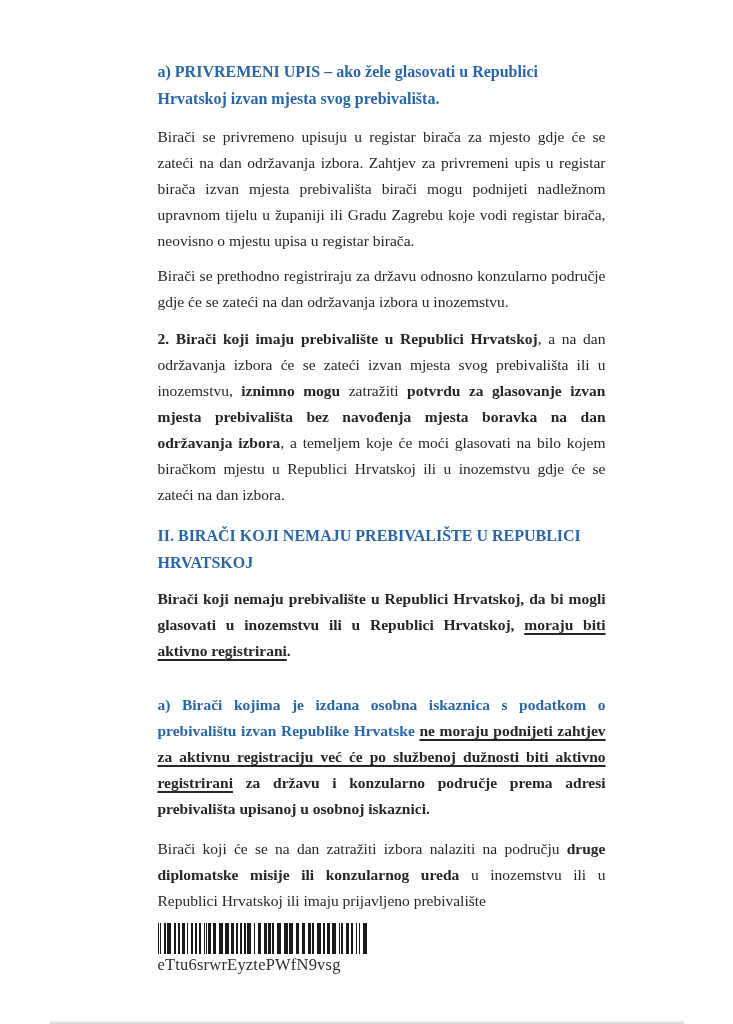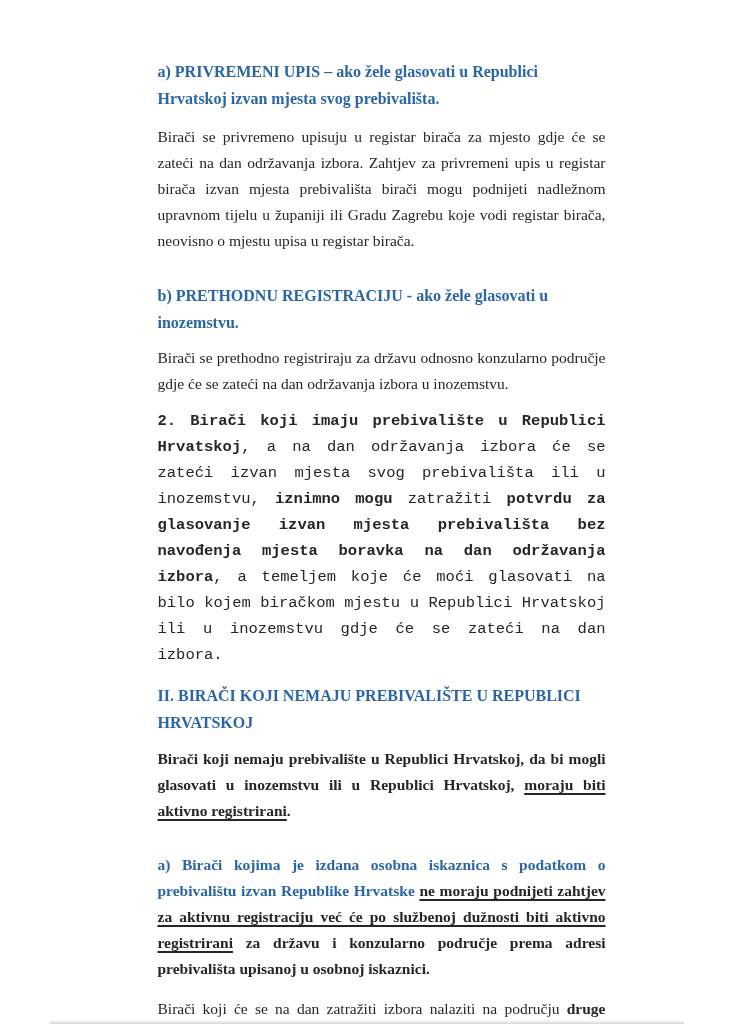--- a/index.html
+++ b/index.html
@@ -38,21 +38,21 @@
     text-decoration: underline;
     text-decoration-thickness: 1.5px;
     text-underline-offset: 3px;
   }
   p span.blue { color: #2a66a5; }
 
   .mt-para        { margin-top: 12px; }
   .mt-heading-b   { margin-top: 28px; }
   .mt-para-b1     { margin-top: 9px; }
   .mt-para-b2     { margin-top: 0; }
-  .mt-para-2      { margin-top: 11px; font-family: Liberation Mono, monospace; }
+  .mt-para-2      { margin-top: 11px; }
   .mt-para-zahtjev{ margin-top: 4px; }
   .mt-heading-ii  { margin-top: 14px; }
   .mt-para-nemaju { margin-top: 10px; }
   .mt-para-iskaz  { margin-top: 28px; }
   .mt-para-druge  { margin-top: 14px; }
 
   figure.barcode {
     margin: 9px 0 0 0;
   }
   .bars {
@@ -85,35 +85,35 @@
 </style>
 </head>
 <body>
 
 <main class="page">
 
   <h2 class="blue">a) PRIVREMENI UPIS – ako žele glasovati u Republici Hrvatskoj izvan mjesta svog prebivališta.</h2>
 
   <p class="mt-para">Birači se privremeno upisuju u registar birača za mjesto gdje će se zateći na dan održavanja izbora. Zahtjev za privremeni upis u registar birača izvan mjesta prebivališta birači mogu podnijeti nadležnom upravnom tijelu u županiji ili Gradu Zagrebu koje vodi registar birača, neovisno o mjestu upisa u registar birača.</p>
 
-  <h2 class="blue mt-heading-b">b) PRETHODNU REGISTRACIJU - ako žele glasovati u inozemstvu.</h2>
 
   <p class="mt-para-b1">Birači se prethodno registriraju za državu odnosno konzularno područje gdje će se zateći na dan održavanja izbora u inozemstvu.</p>
 
 
   <p class="mt-para-2"><span class="b">2. Birači koji imaju prebivalište u Republici Hrvatskoj</span><span>, a na dan održavanja izbora će se zateći izvan mjesta svog prebivališta ili u inozemstvu, </span><span class="b">iznimno mogu</span><span> zatražiti </span><span class="b">potvrdu za glasovanje izvan mjesta prebivališta bez navođenja mjesta boravka na dan održavanja izbora</span><span>, a temeljem koje će moći glasovati na bilo kojem biračkom mjestu u Republici Hrvatskoj ili u inozemstvu gdje će se zateći na dan izbora.</span></p>
 
 
   <h2 class="blue mt-heading-ii">II. BIRAČI KOJI NEMAJU PREBIVALIŠTE U REPUBLICI HRVATSKOJ</h2>
 
   <p class="mt-para-nemaju"><span class="b">Birači koji nemaju prebivalište u Republici Hrvatskoj, da bi mogli glasovati u inozemstvu ili u Republici Hrvatskoj, </span><span class="b u">moraju biti aktivno registrirani</span><span class="b">.</span></p>
 
   <p class="mt-para-iskaz"><span class="b blue">a) Birači kojima je izdana osobna iskaznica s podatkom o prebivalištu izvan Republike Hrvatske </span><span class="b u">ne moraju podnijeti zahtjev za aktivnu registraciju već će po službenoj dužnosti biti aktivno registrirani</span><span class="b"> za državu i konzularno područje prema adresi prebivališta upisanoj u osobnoj iskaznici.</span></p>
 
   <p class="mt-para-druge"><span>Birači koji će se na dan zatražiti izbora nalaziti na području </span><span class="b">druge diplomatske misije ili konzularnog ureda</span><span> u inozemstvu ili u Republici Hrvatskoj ili imaju prijavljeno prebivalište</span></p>
 
   <figure class="barcode">
     <div class="bars"><i style="width:1px;margin-right:1px"></i><i style="width:1px;margin-right:3px"></i><i style="width:2px;margin-right:1px"></i><i style="width:4px;margin-right:3px"></i><i style="width:2px;margin-right:2px"></i><i style="width:2px;margin-right:2px"></i><i style="width:3px;margin-right:2px"></i><i style="width:1px;margin-right:3px"></i><i style="width:2px;margin-right:2px"></i><i style="width:2px;margin-right:2px"></i><i style="width:2px;margin-right:3px"></i><i style="width:1px;margin-right:1px"></i><i style="width:1px;margin-right:1px"></i><i style="width:3px;margin-right:2px"></i><i style="width:3px;margin-right:3px"></i><i style="width:4px;margin-right:2px"></i><i style="width:4px;margin-right:2px"></i><i style="width:3px;margin-right:2px"></i><i style="width:2px;margin-right:2px"></i><i style="width:2px;margin-right:2px"></i><i style="width:2px;margin-right:1px"></i><i style="width:4px;margin-right:3px"></i><i style="width:1px;margin-right:3px"></i><i style="width:3px;margin-right:3px"></i><i style="width:3px;margin-right:1px"></i><i style="width:3px;margin-right:1px"></i><i style="width:2px;margin-right:3px"></i><i style="width:4px;margin-right:3px"></i><i style="width:4px;margin-right:1px"></i><i style="width:4px;margin-right:3px"></i><i style="width:3px;margin-right:3px"></i><i style="width:3px;margin-right:3px"></i><i style="width:3px;margin-right:1px"></i><i style="width:2px;margin-right:3px"></i><i style="width:4px;margin-right:2px"></i><i style="width:2px;margin-right:2px"></i><i style="width:3px;margin-right:2px"></i><i style="width:4px;margin-right:3px"></i><i style="width:1px;margin-right:1px"></i><i style="width:2px;margin-right:3px"></i><i style="width:3px;margin-right:2px"></i><i style="width:2px;margin-right:3px"></i><i style="width:1px;margin-right:2px"></i><i style="width:1px;margin-right:3px"></i><i style="width:4px;margin-right:1px"></i></div>
+    <figcaption class="barcode-caption">eTtu6srwrEyztePWfN9vsg</figcaption>
   </figure>
 
   <div class="scan-edge"></div>
 
 </main>
 
 </body></html>

